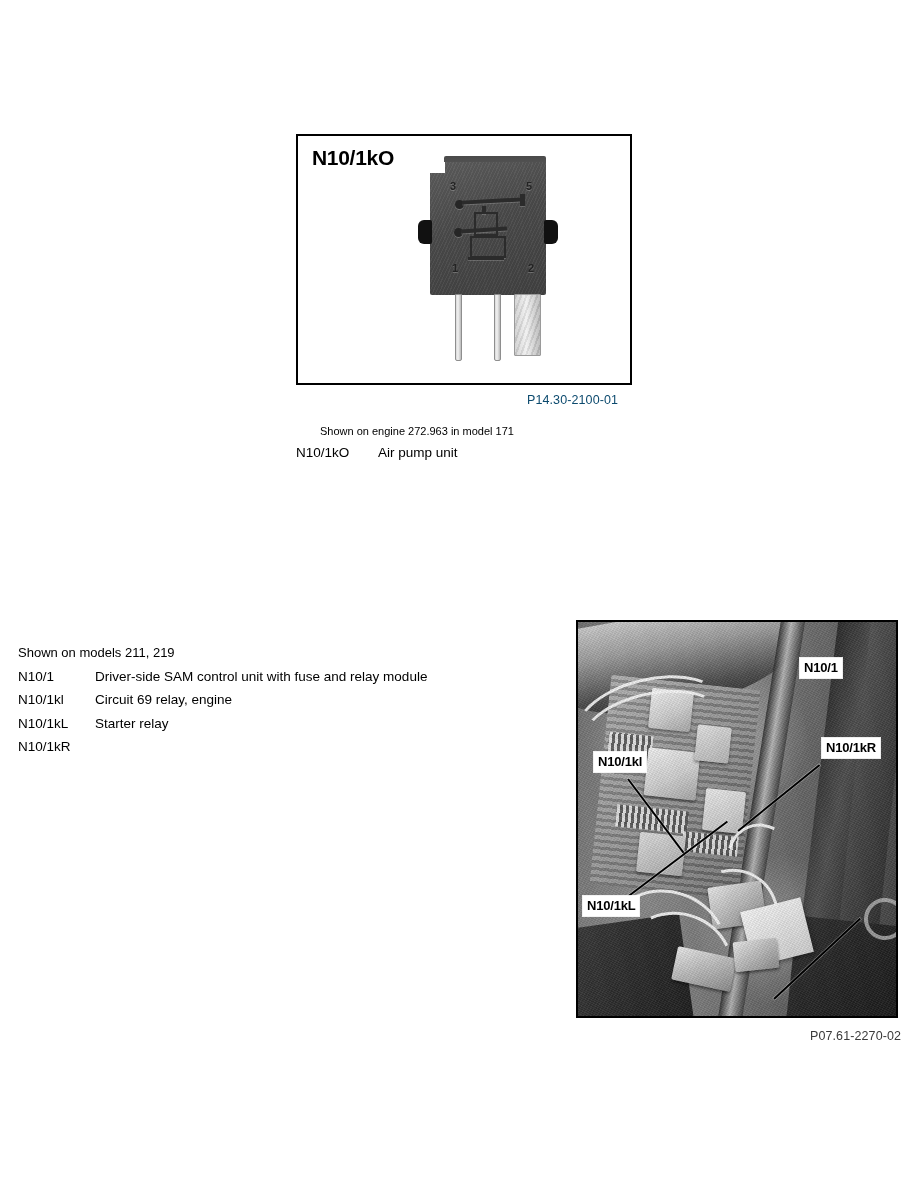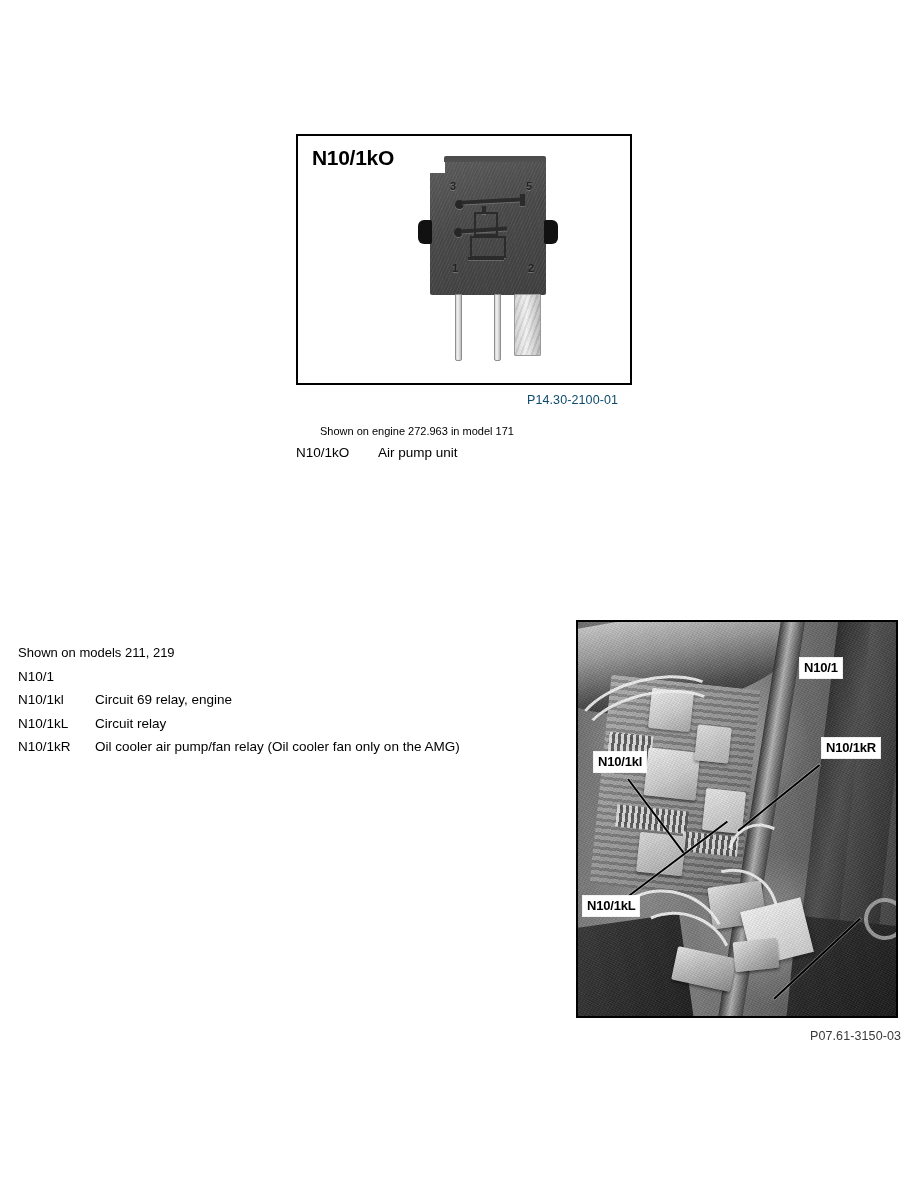--- a/index.html
+++ b/index.html
@@ -387,32 +387,32 @@
     <span class="legend-code">N10/1kO</span>
     <span class="legend-desc">Air pump unit</span>
   </div>
 </div>
 
 <div class="abs" id="sam-legend">
   <div class="legend-note">Shown on models 211, 219</div>
 
   <div class="legend-row">
     <span class="legend-code">N10/1</span>
+    <span class="legend-desc">Driver-side SAM control unit with fuse and relay module</span>
   </div>
   <div class="legend-row">
     <span class="legend-code">N10/1kl</span>
     <span class="legend-desc">Circuit 69 relay, engine</span>
   </div>
   <div class="legend-row">
     <span class="legend-code">N10/1kL</span>
-    <span class="legend-desc">Circuit relay</span>
+    <span class="legend-desc">Starter relay</span>
   </div>
   <div class="legend-row">
     <span class="legend-code">N10/1kR</span>
-    <span class="legend-desc">Oil cooler air pump/fan relay (Oil cooler fan only on the AMG)</span>
   </div>
 </div>
 
 <div class="abs" id="figure-sam">
 
   <div class="photo-base"></div>
 
   <div class="p-shape hose-top"></div>
   <div class="p-shape strut-right"></div>
   <div class="p-shape strut-right2"></div>
@@ -455,13 +455,13 @@
 
   <div class="callout" style="left:222px; top:36px;">N10/1</div>
 
   <div class="callout" style="left:244px; top:116px;">N10/1kR</div>
 
   <div class="callout" style="left:16px; top:130px;">N10/1kl</div>
 
   <div class="callout" style="left:5px; top:274px;">N10/1kL</div>
 </div>
 
-<div class="abs" id="figure-sam-code">P07.61-3150-03</div>
+<div class="abs" id="figure-sam-code">P07.61-2270-02</div>
 
 </body></html>

